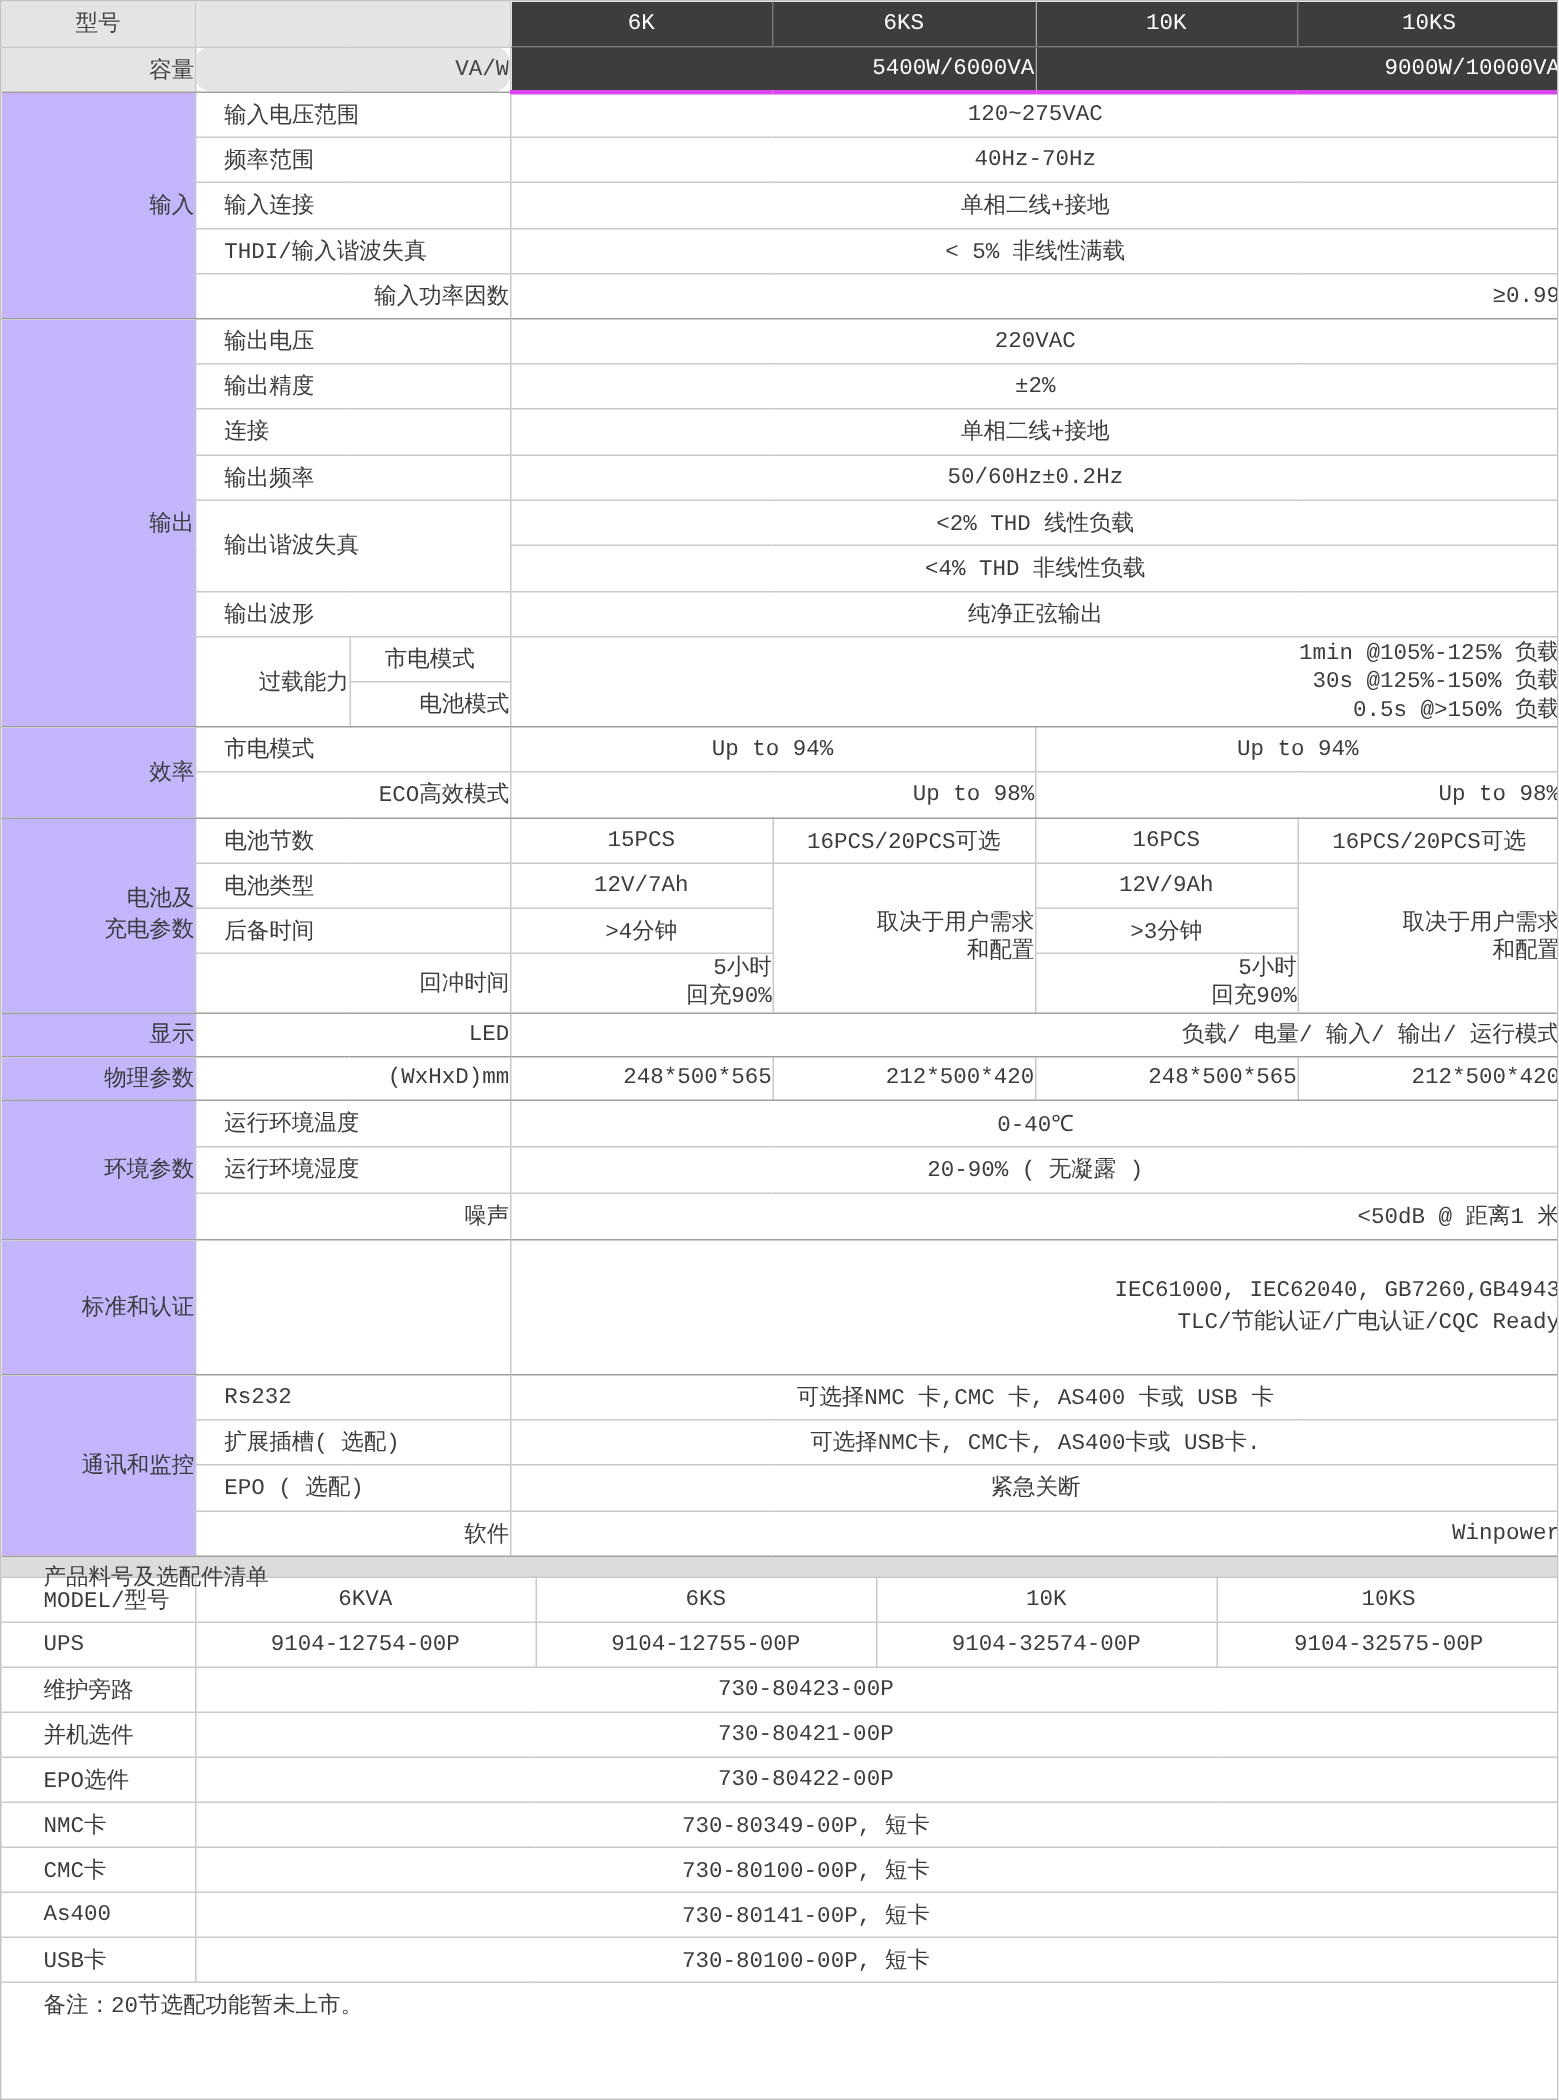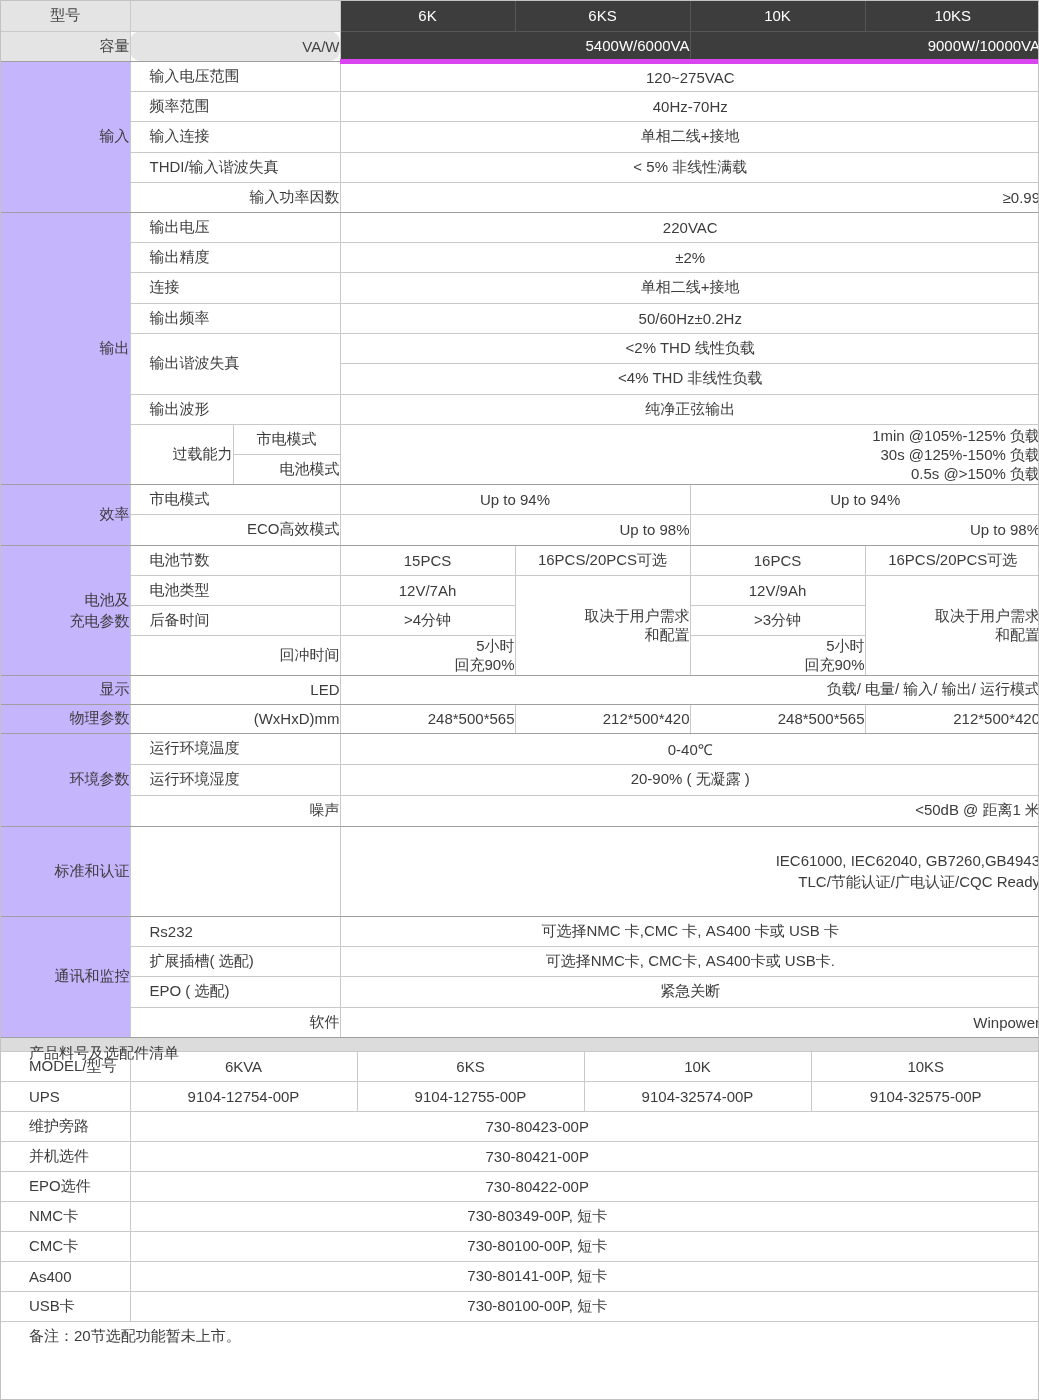--- a/index.html
+++ b/index.html
@@ -1,33 +1,33 @@
 <!DOCTYPE html>
 <html><head>
 <meta charset="utf-8">
 <style>
   html,body{margin:0;padding:0;background:#fff;}
   .sheet{
     width:1039px;height:1400px;box-sizing:border-box;
     border:1px solid #c2c2c2;overflow:hidden;
-    font-family:Liberation Sans, sans-serif;
+    font-family:Liberation Mono, monospace;
     font-size:15px;color:#3c3c3c;background:#fff;
   }
   table{border-collapse:collapse;width:100%;table-layout:fixed;}
   td{
     border-right:1px solid #c9c9c9;border-bottom:1px solid #c9c9c9;
     text-align:center;vertical-align:middle;padding:0;overflow:hidden;
   }
   td.noR{border-right:none;}
   td.db{border-bottom:1px solid #9f9f9f;text-align:right;}
   .cat{background:#c4b5fd;}
   .gray{background:#e4e4e4;color:#444;}
   .lab{text-align:left;padding-left:19px;border-radius:11px;}
   .dark{background:#3d3d3d;color:#ffffff;border-right:1px solid #565656;border-bottom:1px solid #565656;}
-  .dark.db{border-bottom:5px solid #d946ef;}
+  .dark.db{border-bottom:3px solid #d946ef;}
   .pre{white-space:pre-line;line-height:19px;}
   .pre22{white-space:pre-line;line-height:21px;}
   tr.h29{height:29px;} tr.h30{height:30px;} tr.h31{height:31px;}
   tr.h40{height:40px;} tr.h90{height:90px;}
   .band{
     height:14px;line-height:30px;background:#dcdcdc;color:#3c3c3c;
     padding-left:28px;border-bottom:1px solid #c9c9c9;box-sizing:border-box;
   }
   .plab{text-align:left;padding-left:28px;}
   .pmerged{text-align:center;padding-right:96px;}

